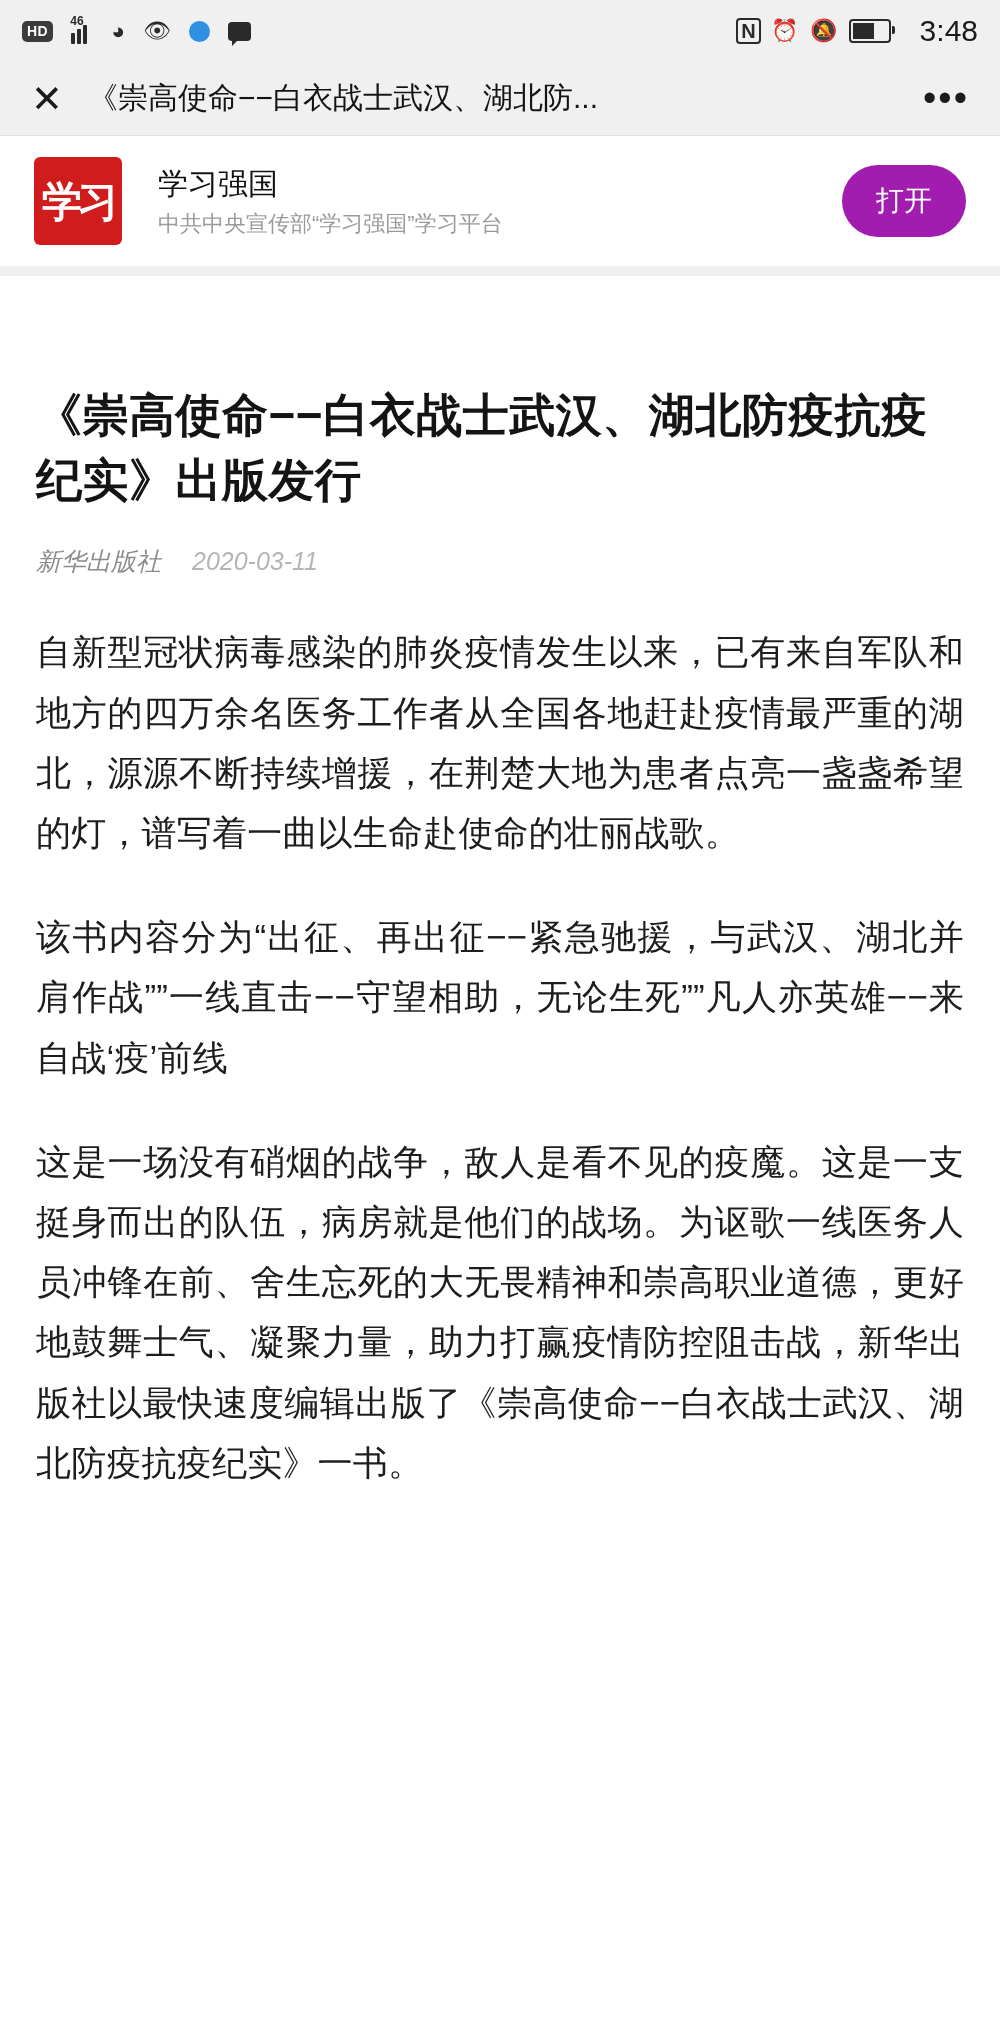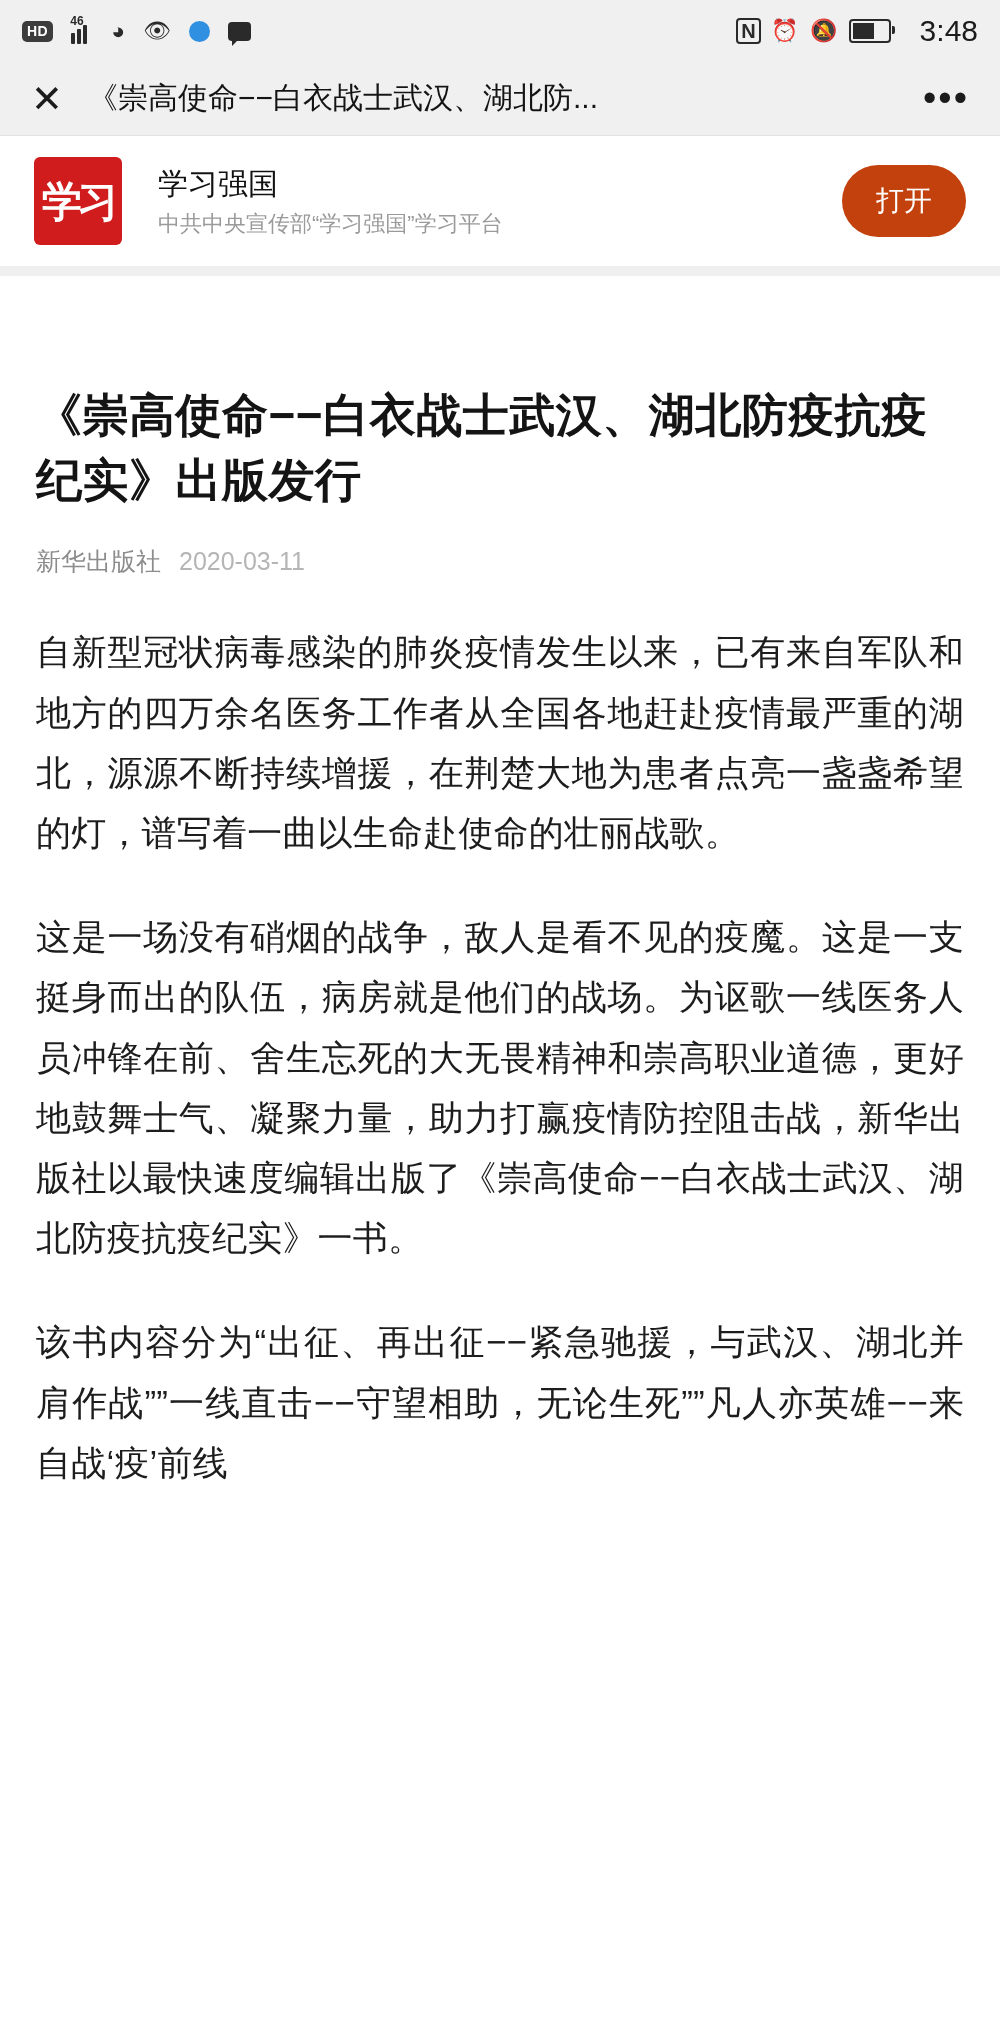--- a/index.html
+++ b/index.html
@@ -211,21 +211,21 @@
     font-size: 22px;
     color: #9a9a9a;
     margin-top: 8px;
     line-height: 1.25;
     white-space: nowrap;
     overflow: hidden;
     text-overflow: ellipsis;
   }
   .open-btn {
     flex: 0 0 auto;
-    background: #c2410c;
+    background: #a21caf;
     color: #ffffff;
     font-size: 28px;
     border: none;
     border-radius: 40px;
     padding: 17px 34px;
     cursor: pointer;
     font-family: "Liberation Sans", sans-serif;
   }
 
   
@@ -236,21 +236,22 @@
     font-size: 46px;
     line-height: 1.42;
     color: #141414;
     font-weight: bold;
     letter-spacing: 0.5px;
   }
   .meta {
     margin-top: 32px;
     display: flex;
     align-items: baseline;
-    gap: 18px;
+    gap: 31px;
+    font-style: italic;
   }
   .meta-source {
     font-size: 25px;
     color: #8c8c8c;
   }
   .meta-date {
     font-size: 25px;
     color: #b5b5b5;
   }
   .para {
@@ -310,17 +311,17 @@
     <button class="open-btn">打开</button>
   </div>
 
   <div class="article">
     <h1 class="article-title">《崇高使命−−白衣战士武汉、湖北防疫抗疫纪实》出版发行</h1>
     <div class="meta">
       <span class="meta-source">新华出版社</span>
       <span class="meta-date">2020-03-11</span>
     </div>
     <p class="para">自新型冠状病毒感染的肺炎疫情发生以来，已有来自军队和地方的四万余名医务工作者从全国各地赶赴疫情最严重的湖北，源源不断持续增援，在荆楚大地为患者点亮一盏盏希望的灯，谱写着一曲以生命赴使命的壮丽战歌。</p>
+    <p class="para">该书内容分为“出征、再出征−−紧急驰援，与武汉、湖北并肩作战””一线直击−−守望相助，无论生死””凡人亦英雄−−来自战‘疫’前线</p>
     <p class="para">这是一场没有硝烟的战争，敌人是看不见的疫魔。这是一支挺身而出的队伍，病房就是他们的战场。为讴歌一线医务人员冲锋在前、舍生忘死的大无畏精神和崇高职业道德，更好地鼓舞士气、凝聚力量，助力打赢疫情防控阻击战，新华出版社以最快速度编辑出版了《崇高使命−−白衣战士武汉、湖北防疫抗疫纪实》一书。</p>
-    <p class="para">该书内容分为“出征、再出征−−紧急驰援，与武汉、湖北并肩作战””一线直击−−守望相助，无论生死””凡人亦英雄−−来自战‘疫’前线</p>
   </div>
 
 </div>
 
 </body></html>

